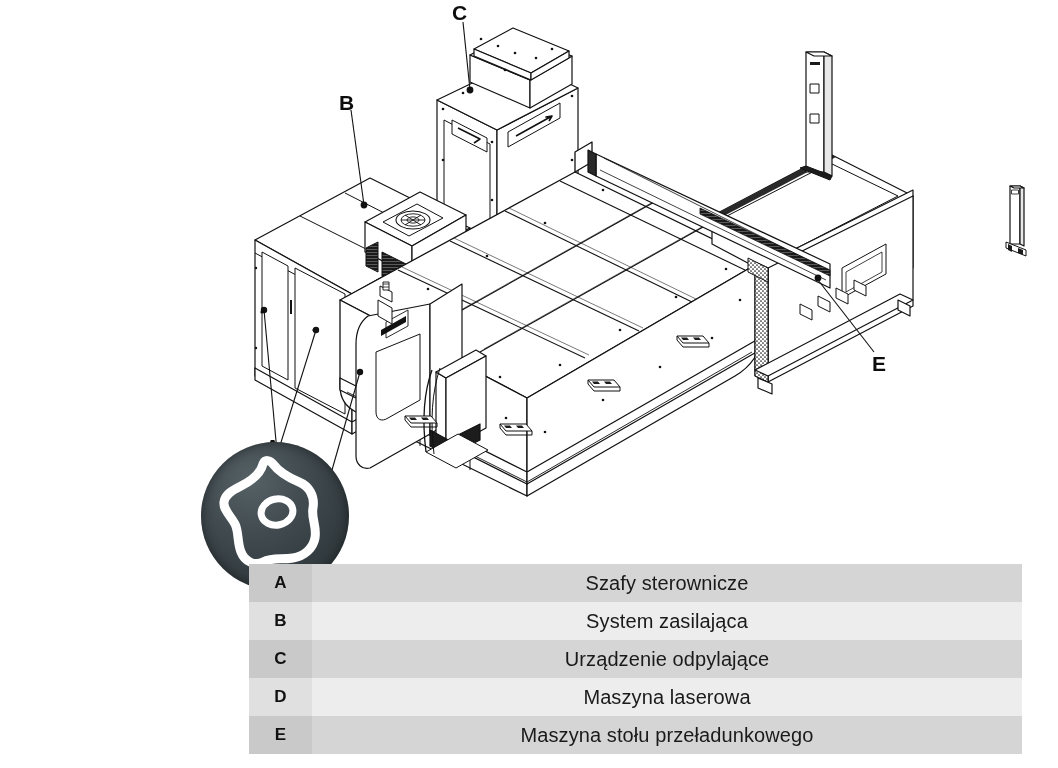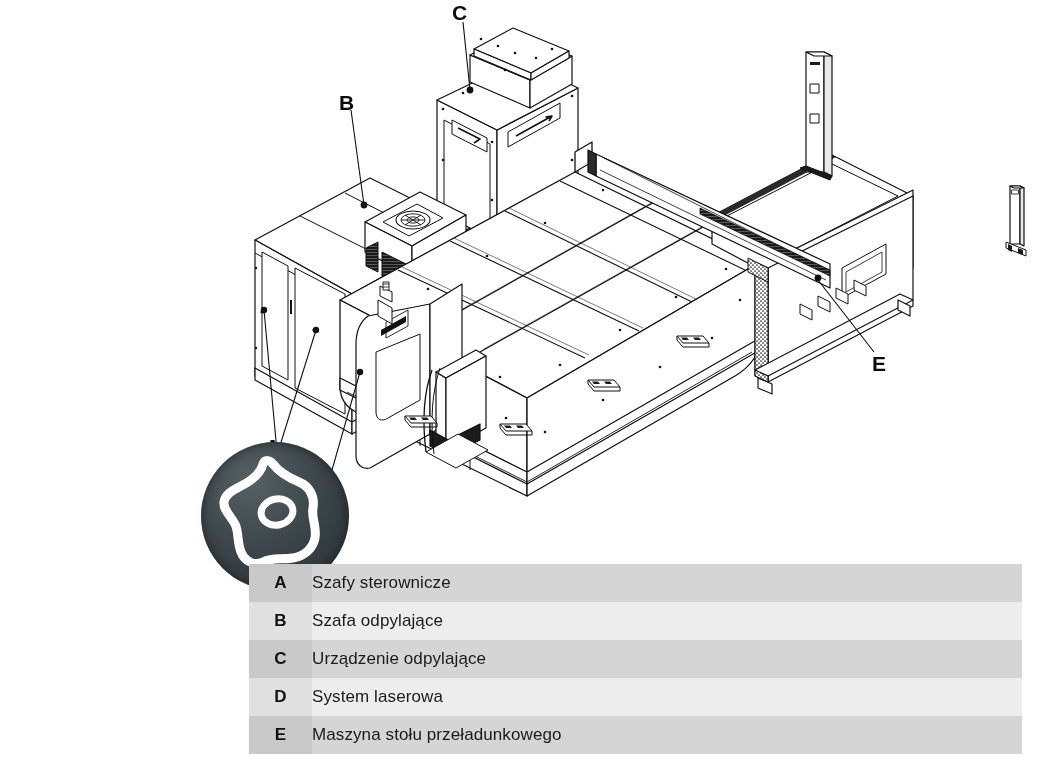--- a/index.html
+++ b/index.html
@@ -88,24 +88,25 @@
   .cell-key {
     width: 63px;
     text-align: center;
     font-weight: bold;
     font-size: 17px;
     color: #111111;
     font-family: "Liberation Sans", sans-serif;
   }
   .cell-val {
     padding-left: 15px;
-    font-size: 17px;
+    font-size: 20px;
     color: #1a1a1a;
     font-family: "Liberation Sans", sans-serif;
     letter-spacing: 0.1px;
+    text-align: center;
   }
 </style>
 </head>
 <body>
 
 <div id="page">
 
   <div id="drawing-area">
     <svg id="drawing-svg" viewBox="0 0 1058 570" xmlns="http://www.w3.org/2000/svg">
       <defs>
@@ -420,29 +421,29 @@
   </div>
 
   <table id="legend-table">
     <tbody>
       <tr class="row-dark">
         <td class="cell-key">A</td>
         <td class="cell-val">Szafy sterownicze</td>
       </tr>
       <tr class="row-light">
         <td class="cell-key">B</td>
-        <td class="cell-val">Szafa odpylające</td>
+        <td class="cell-val">System zasilająca</td>
       </tr>
       <tr class="row-dark">
         <td class="cell-key">C</td>
         <td class="cell-val">Urządzenie odpylające</td>
       </tr>
       <tr class="row-light">
         <td class="cell-key">D</td>
-        <td class="cell-val">System laserowa</td>
+        <td class="cell-val">Maszyna laserowa</td>
       </tr>
       <tr class="row-dark">
         <td class="cell-key">E</td>
         <td class="cell-val">Maszyna stołu przeładunkowego</td>
       </tr>
     </tbody>
   </table>
 
 </div>
 

